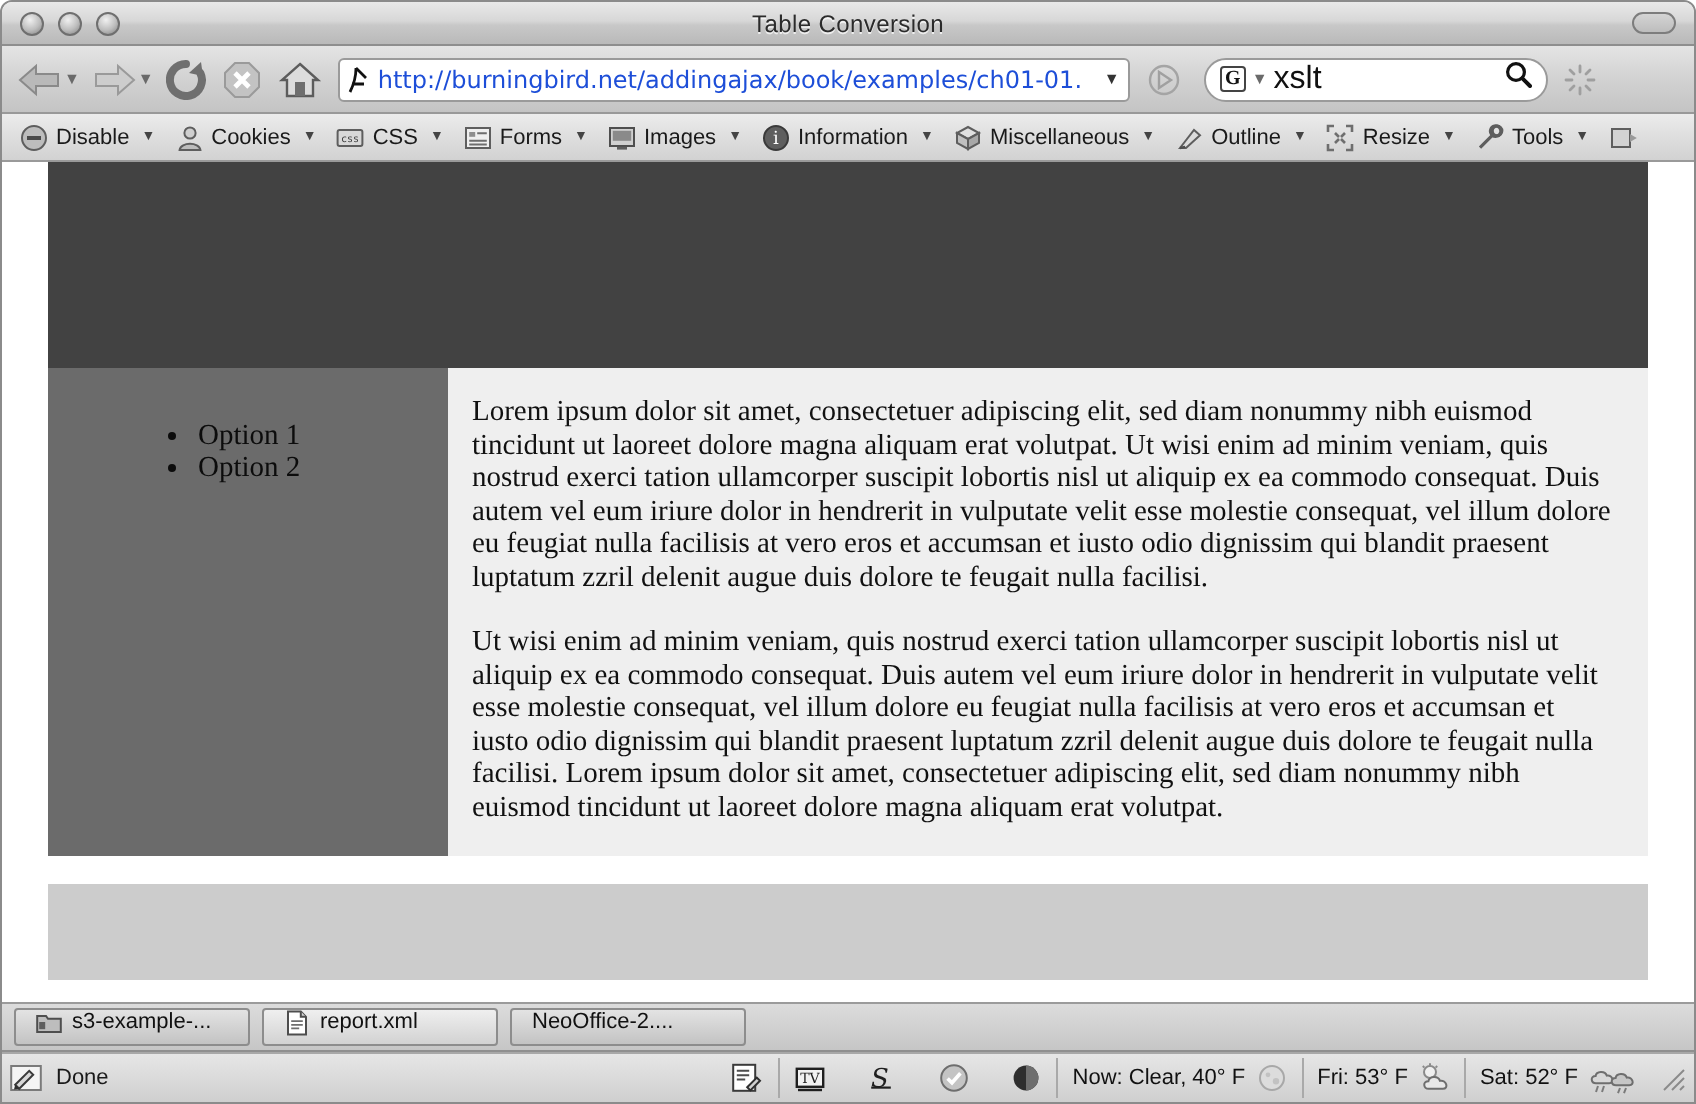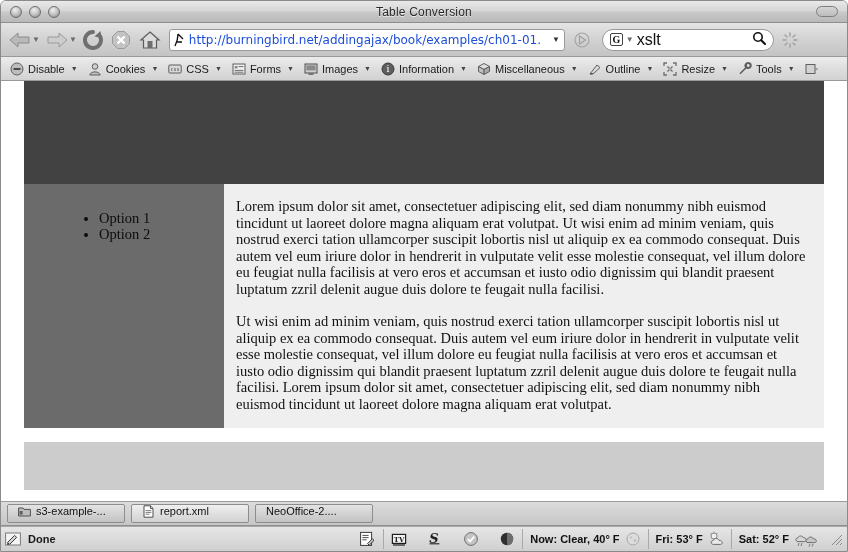--- a/index.html
+++ b/index.html
@@ -113,21 +113,20 @@
   .tab.active { background: linear-gradient(to bottom,#efefef,#d2d2d2); }
   .tab-ico { width:13px; height:13px; flex:0 0 13px; }
   .tab-lbl { white-space:nowrap; overflow:hidden; }
 
   
   .statusbar {
     height:24px; flex:0 0 24px;
     background: linear-gradient(to bottom,#e6e6e6,#cfcfcf);
     display:flex; align-items:center; padding:12px 4px; gap:0;
     border-top:1px solid #a8a8a8;
-    font-weight:bold;
   }
   .status-left { display:flex; align-items:center; gap:7px; flex:1; }
   .status-msg { font-size:11px; color:#1a1a1a; }
   .status-cell { display:flex; align-items:center; gap:5px; padding:0 7px; height:20px;
                  border-left:1px solid #a9a9a9; font-size:11px; color:#111; white-space:nowrap; }
   .sico { width:16px; height:16px; flex:0 0 16px; }
   .grip { width:14px; height:14px; margin-left:2px; }
 </style>
 </head>
 <body>

